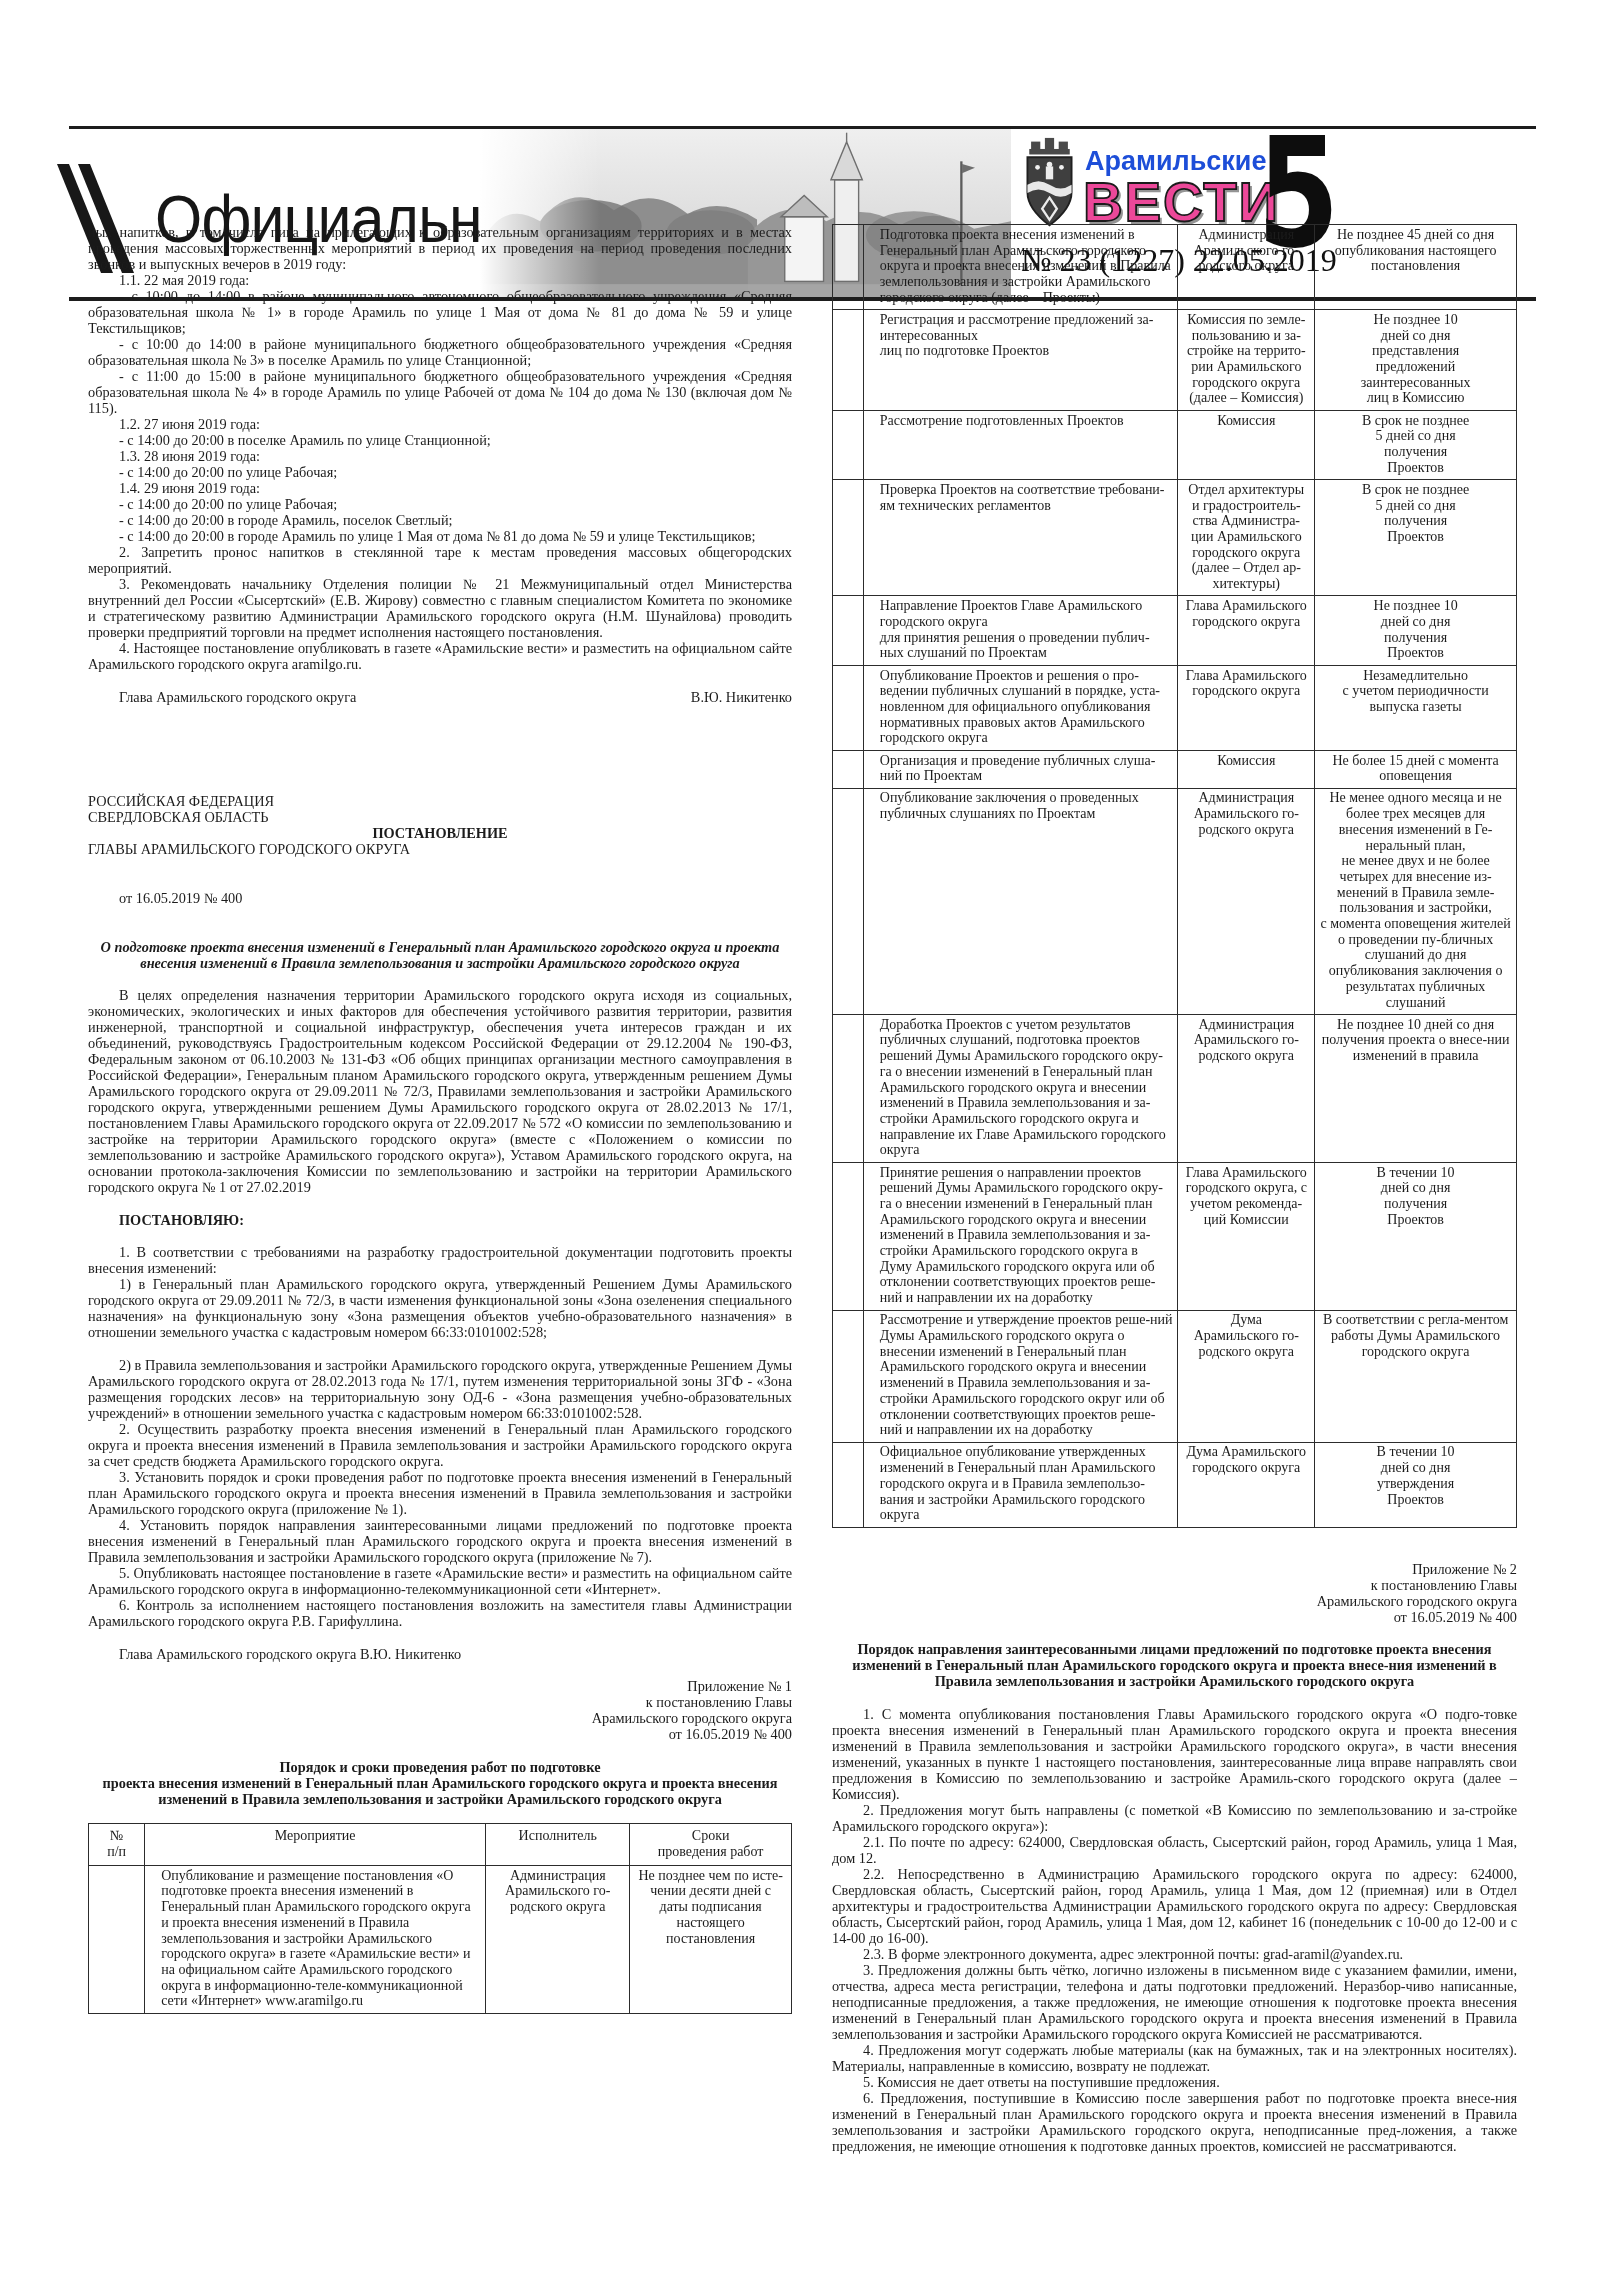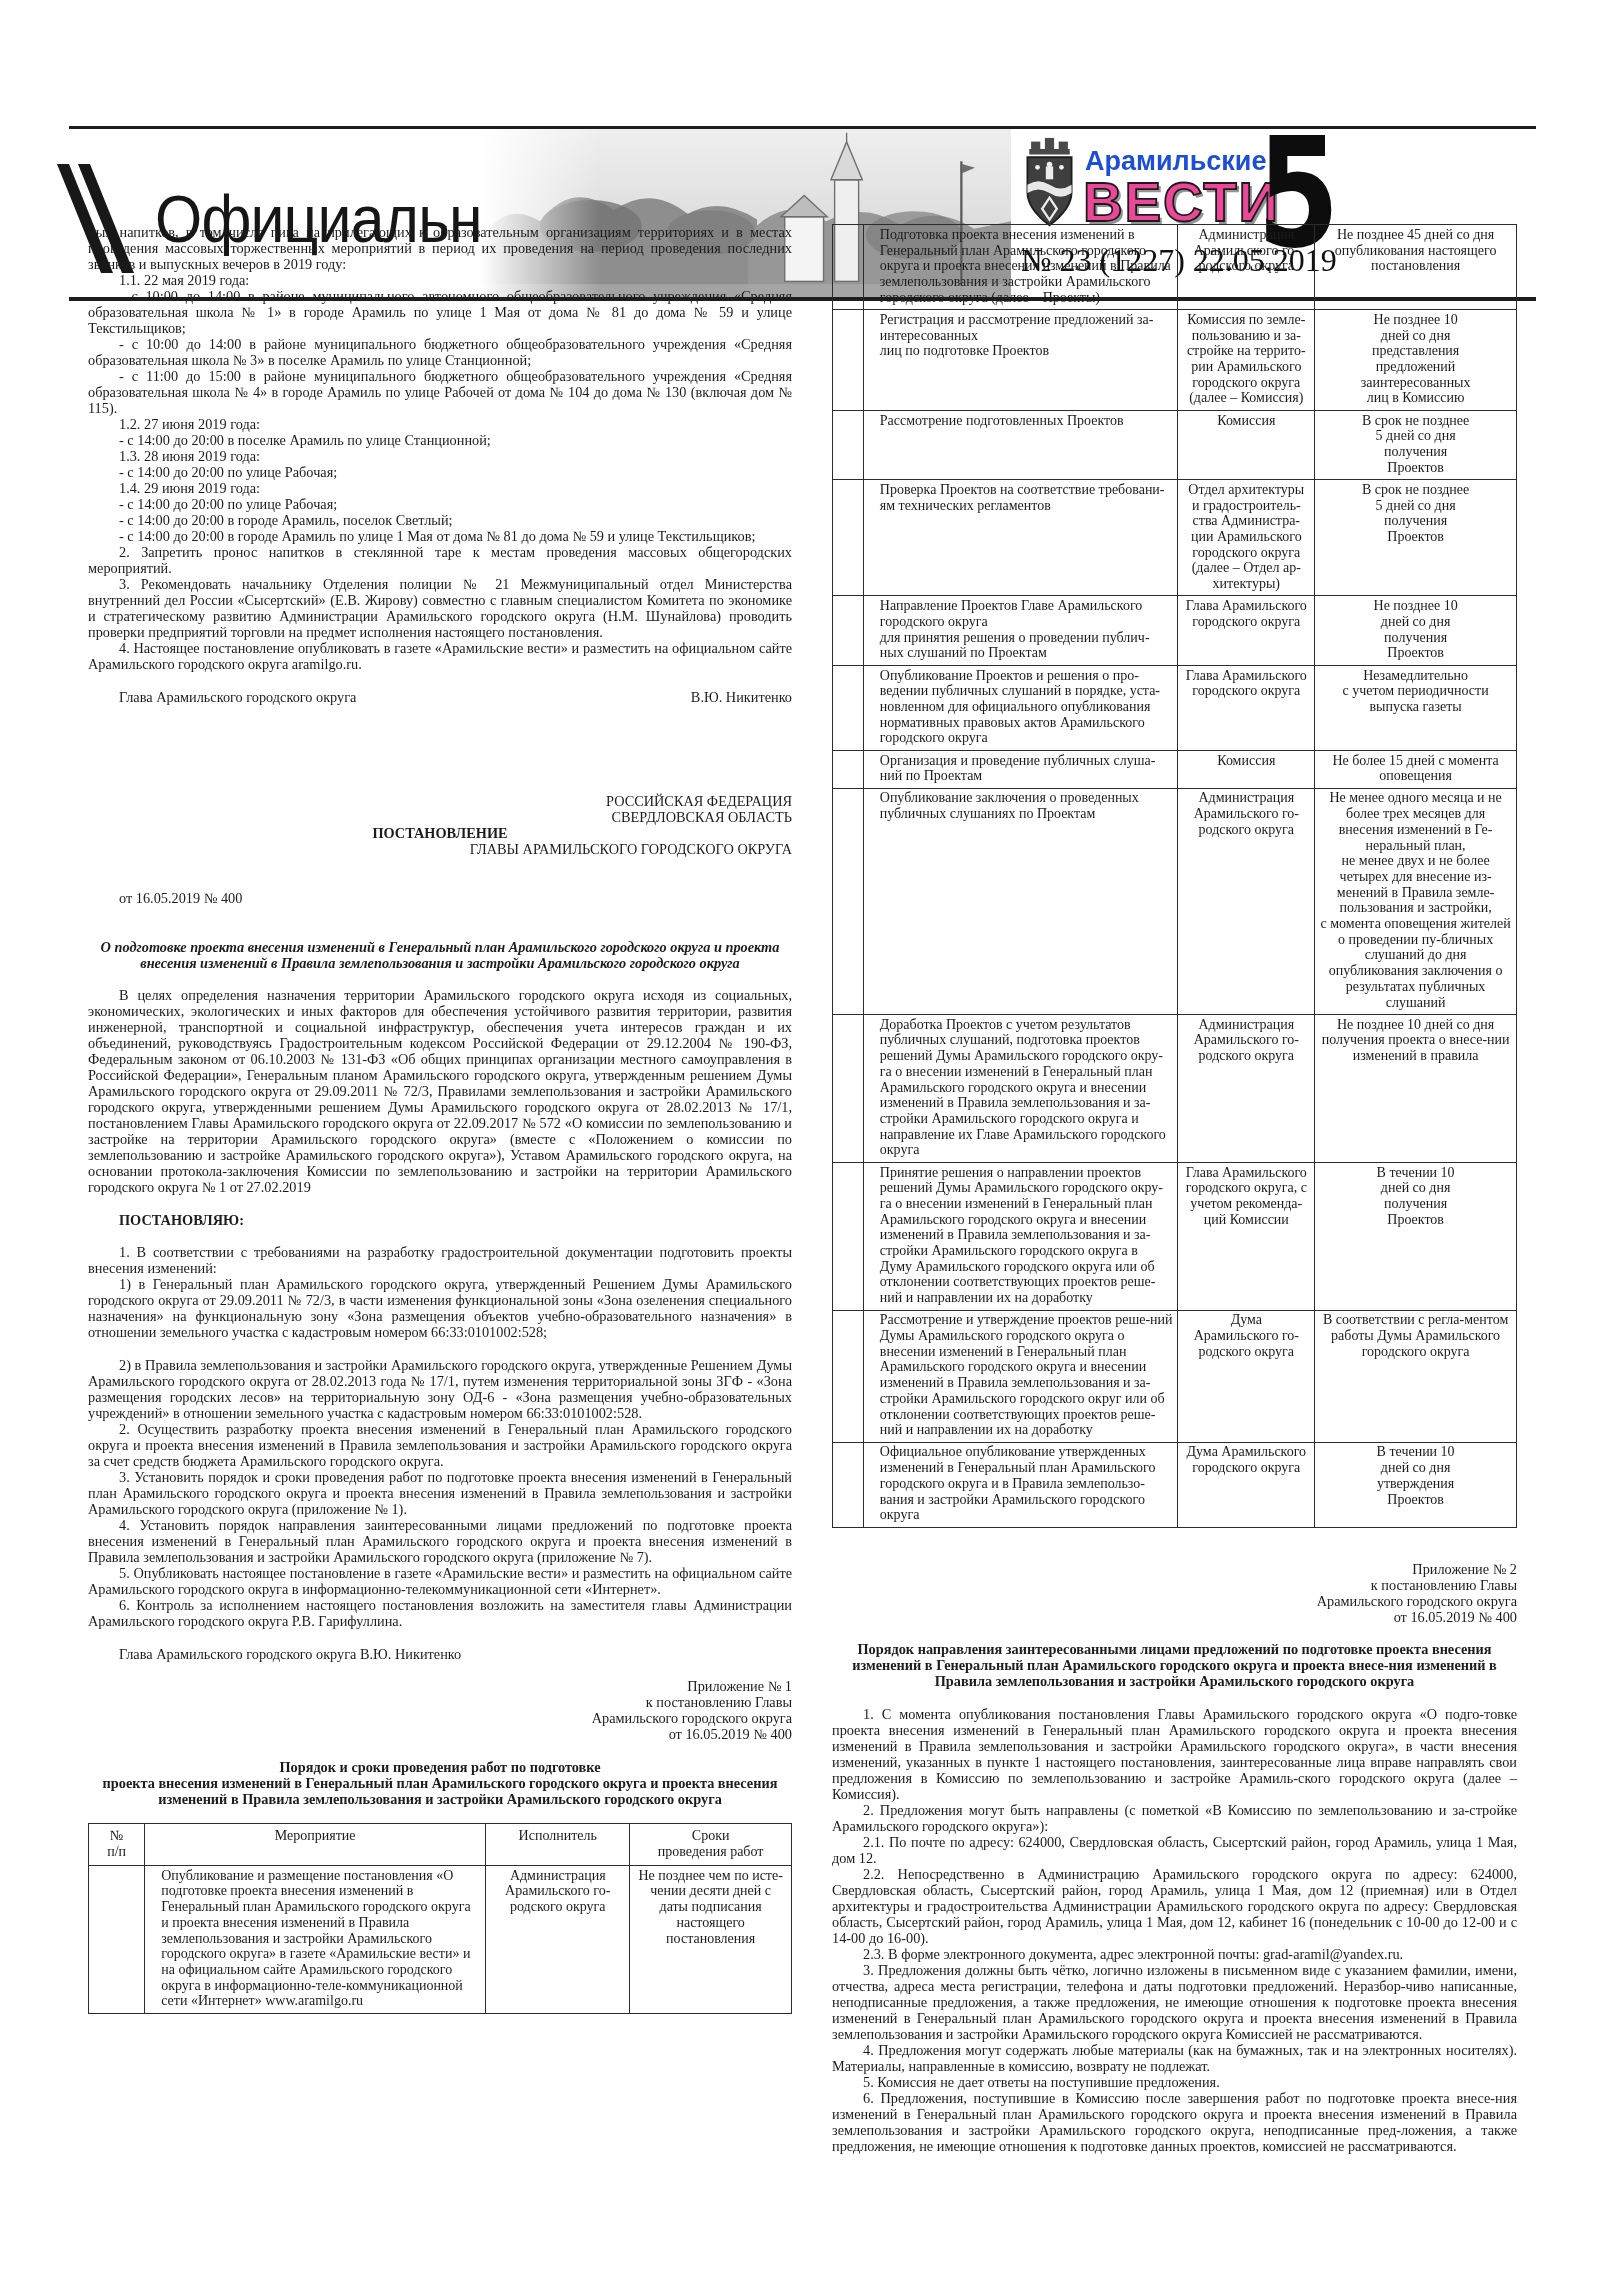--- a/index.html
+++ b/index.html
@@ -41,21 +41,21 @@
     color:#0d0d0d;transform:scaleX(.78);transform-origin:left top;
   }
 
   
   #col-left{position:absolute;left:88px;top:224px;width:704px;}
   #col-right{position:absolute;left:832px;top:224px;width:685px;}
   .blk{margin:0;font-size:14.3px;line-height:16px;text-align:justify;}
   .p{text-indent:31px;}
   .p0{text-indent:0;}
   .pb{text-indent:31px;font-weight:bold;}
-  .c{text-align:right;text-indent:0;}
+  .c{text-align:left;text-indent:0;}
   .cb{text-align:center;text-indent:0;font-weight:bold;white-space:pre-line;}
   .cbi{text-align:center;text-indent:0;font-weight:bold;font-style:italic;}
   .r{text-align:right;text-indent:0;}
   .split{display:flex;justify-content:space-between;}
   .split .sl{padding-left:31px;}
   .g{height:16.6px;}
   .gl{height:33px;}
   .gx{height:88px;}
 
   

